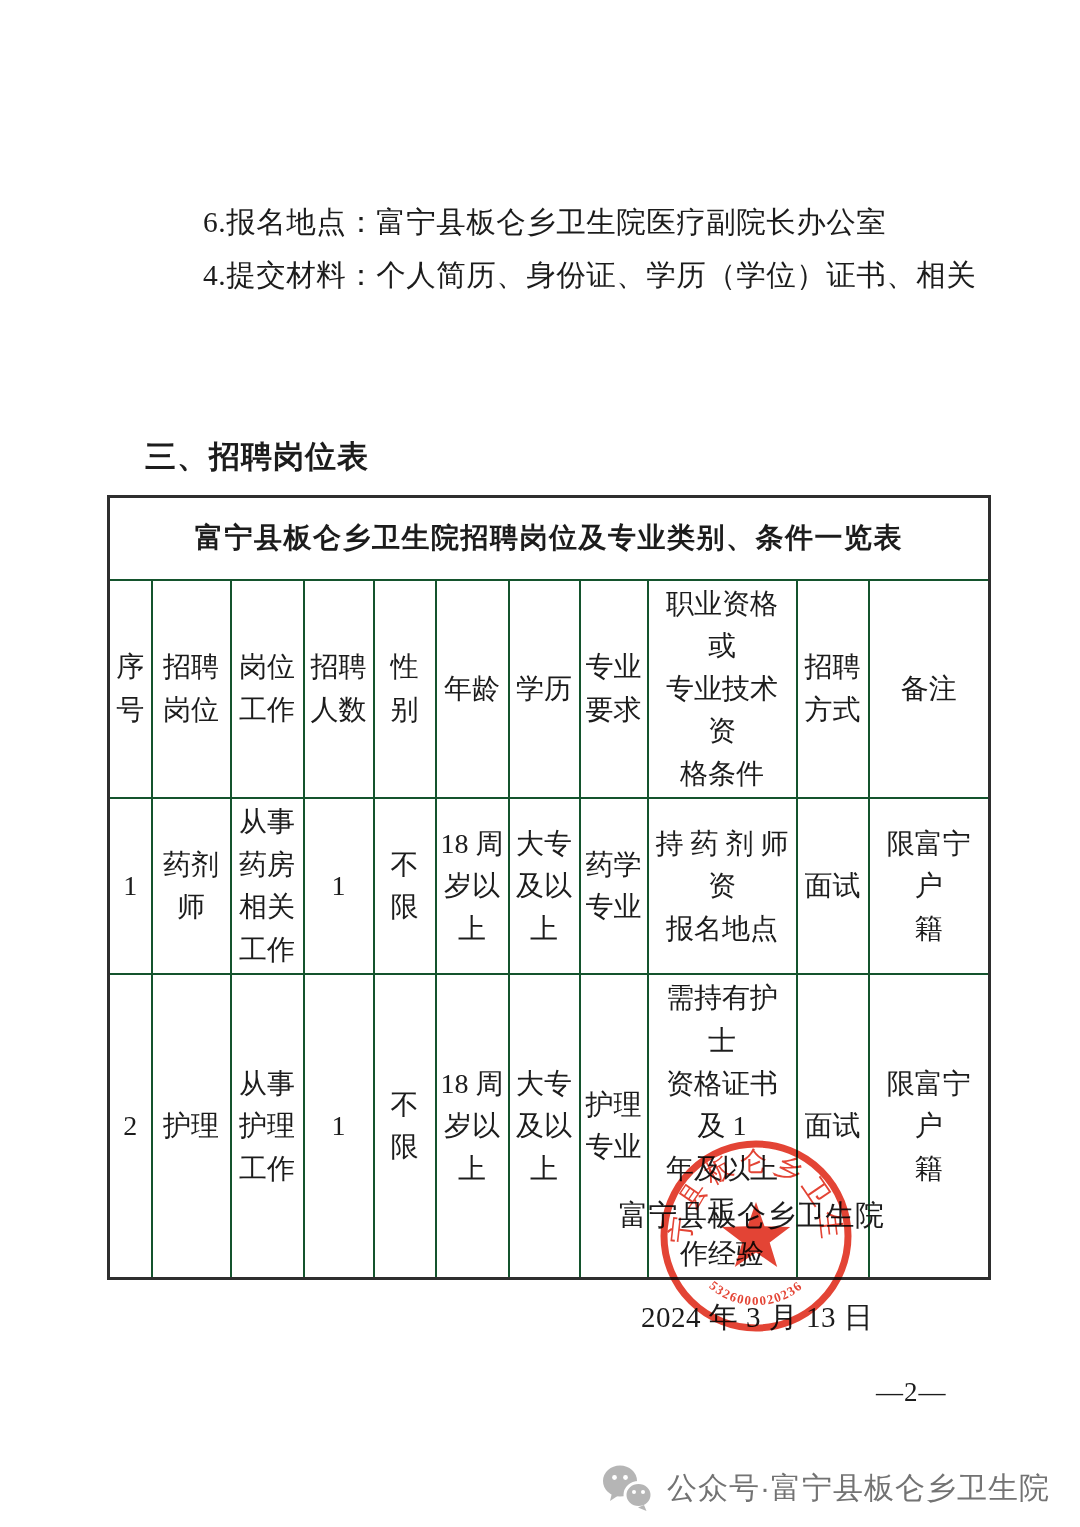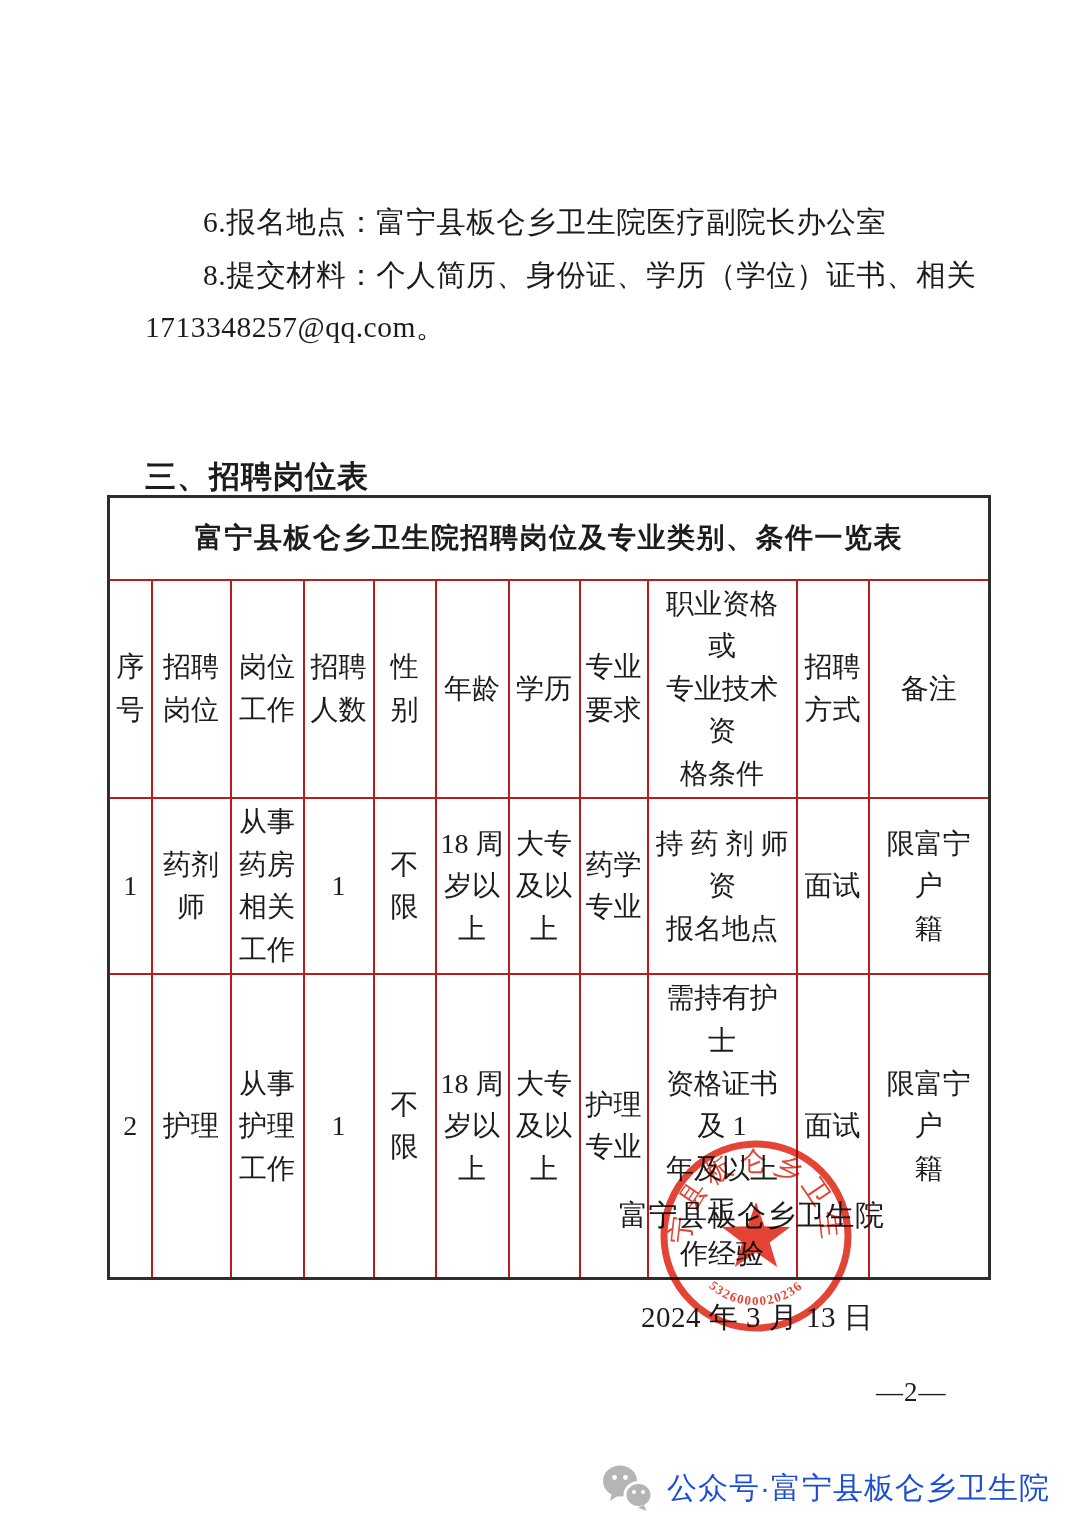--- a/index.html
+++ b/index.html
@@ -6,58 +6,57 @@
   body{
     width:1080px;height:1527px;position:relative;background:#ffffff;
     font-family:"Liberation Serif","DejaVu Serif",serif;color:#1c1c1c;
     overflow:hidden;
   }
   
   .doc-text{position:absolute;left:145px;top:196px;width:830px;}
   .line{font-size:29.5px;height:52.6px;line-height:52.6px;white-space:nowrap;letter-spacing:0.5px;}
   .line.indent{padding-left:58px;}
   .section-heading{
-    position:absolute;left:145px;top:456px;font-size:31px;font-weight:bold;
+    position:absolute;left:145px;top:436px;font-size:31px;font-weight:bold;
     font-family:Liberation Serif, serif;letter-spacing:1px;
   }
   
   table.jobs{
     position:absolute;left:107px;top:495px;width:881px;
     border-collapse:collapse;table-layout:fixed;border:3px solid #2e2e2e;
   }
   table.jobs td{
-    border:2px solid #b91c1c;text-align:center;vertical-align:middle;
+    border:2px solid #14532d;text-align:center;vertical-align:middle;
     font-size:28px;line-height:1.52;white-space:pre-line;padding:2px 4px;
     overflow:hidden;
   }
   td.title-cell{font-size:33px;font-weight:bold;letter-spacing:1.5px;}
   
   .sig-org{position:absolute;left:619px;top:1196px;font-size:29px;letter-spacing:0.5px;z-index:1;}
   .sig-date{position:absolute;left:641px;top:1298px;font-size:29px;letter-spacing:0.5px;z-index:1;}
   .seal{position:absolute;left:646px;top:1126px;width:220px;height:220px;z-index:2;
         mix-blend-mode:multiply;opacity:0.95;}
   .seal text{font-family:"Liberation Serif","DejaVu Serif",serif;}
   
   .page-number{position:absolute;left:876px;top:1377px;font-size:27px;letter-spacing:1px;}
   
   .footer{
     position:absolute;top:1464px;right:30px;display:flex;align-items:center;gap:13px;
   }
   .footer-label{
     font-family:"Liberation Sans","DejaVu Sans",sans-serif;
-    font-size:30px;color:#1d4ed8;letter-spacing:1px;white-space:nowrap;
+    font-size:30px;color:#737373;letter-spacing:1px;white-space:nowrap;
   }
 </style>
 </head>
 <body>
 
 <div class="doc-text">
   <div class="line indent">6.报名地点：富宁县板仑乡卫生院医疗副院长办公室</div>
-  <div class="line indent">8.提交材料：个人简历、身份证、学历（学位）证书、相关</div>
-  <div class="line">1713348257@qq.com。</div>
+  <div class="line indent">4.提交材料：个人简历、身份证、学历（学位）证书、相关</div>
 </div>
 
 <div class="section-heading">三、招聘岗位表</div>
 
 <table class="jobs">
   <colgroup>
     <col style="width:43px">
       <col style="width:79px">
       <col style="width:73px">
     <col style="width:70px">

